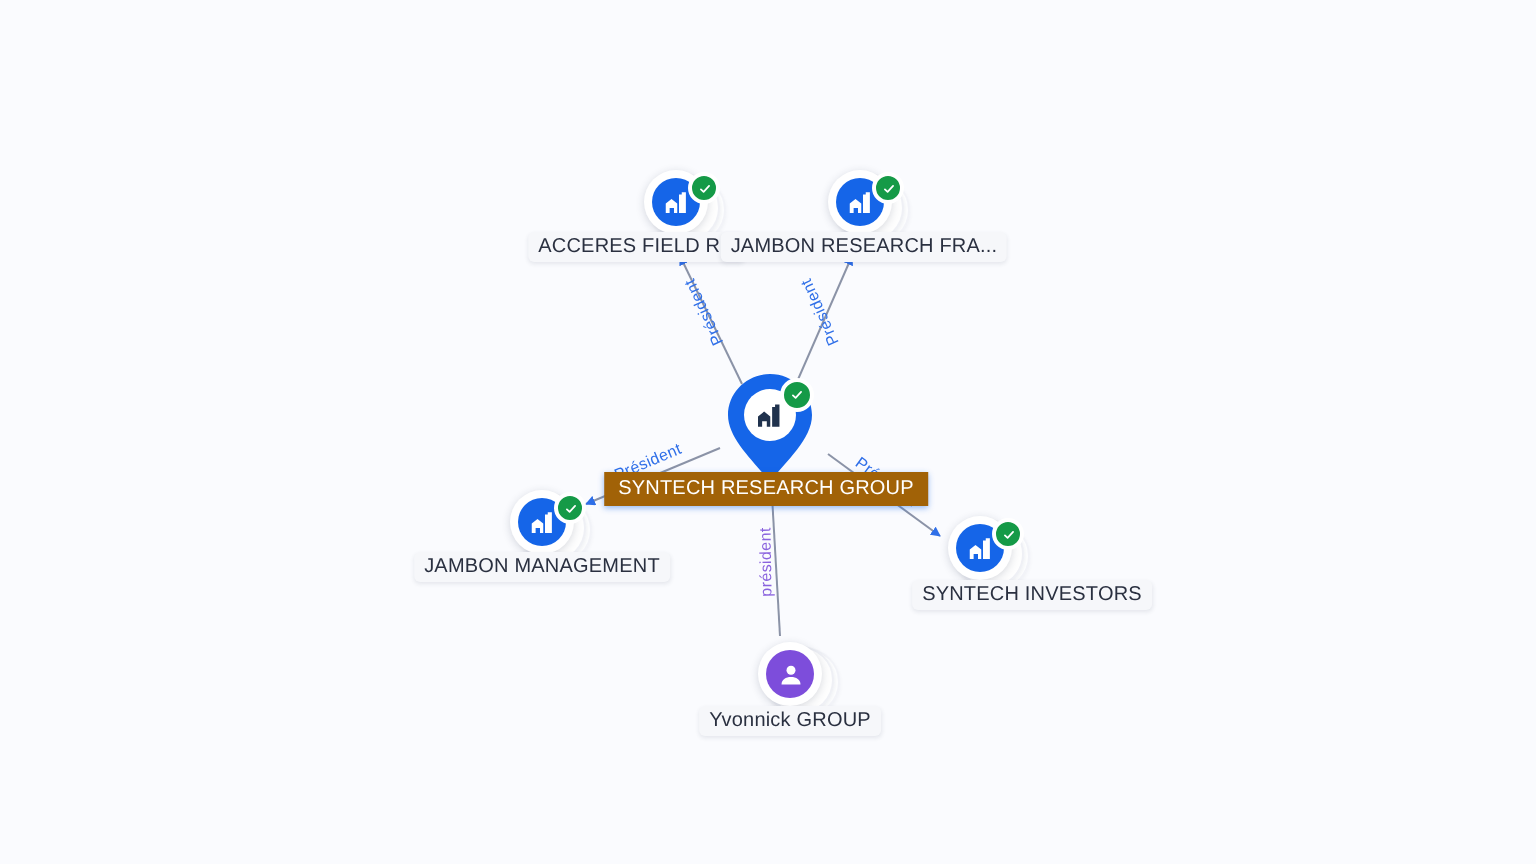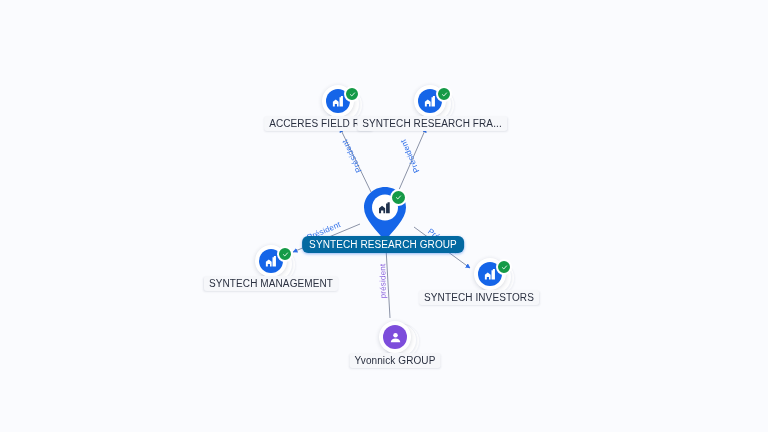--- a/index.html
+++ b/index.html
@@ -92,24 +92,24 @@
     white-space: nowrap;
     font-size: 10px;
     letter-spacing: 0.1px;
     color: #2a3040;
     background: #f6f7fa;
     border-radius: 3px;
     padding: 2px 5px;
     box-shadow: 0 1px 2px rgba(40,50,80,0.10);
   }
   .node-label.selected {
-    background: #0369a1;
+    background: #a16207;
     color: #ffffff;
     font-size: 10px;
-    border-radius: 6px;
+    border-radius: 0;
     padding: 3px 7px;
     box-shadow: 0 1px 3px rgba(21,101,232,0.45);
   }
 
   
   .edge-label {
     position: absolute;
     transform-origin: 50% 50%;
     white-space: nowrap;
     font-size: 8px;
@@ -252,19 +252,19 @@
                 <path d="M4.4 19.6 c0-4 3.4-6.1 7.6-6.1 s7.6 2.1 7.6 6.1 z" fill="#ffffff"></path>
               </svg>
             </div>
           </div>
         </div>
       </div>
     </div>
 
   <div id="node-label-layer">
       <div class="node-label" style="left: 318px; top: 116px;">ACCERES FIELD RE</div>
-      <div class="node-label" style="left: 432px; top: 116px;">SYNTECH RESEARCH FRA...</div>
+      <div class="node-label" style="left: 432px; top: 116px;">JAMBON RESEARCH FRA...</div>
       <div class="node-label selected" style="left: 383px; top: 236px;">SYNTECH RESEARCH GROUP</div>
-      <div class="node-label" style="left: 271px; top: 276px;">SYNTECH MANAGEMENT</div>
-      <div class="node-label" style="left: 479px; top: 290px; text-align: center;">SYNTECH INVESTORS</div>
+      <div class="node-label" style="left: 271px; top: 276px;">JAMBON MANAGEMENT</div>
+      <div class="node-label" style="left: 516px; top: 290px; text-align: center;">SYNTECH INVESTORS</div>
       <div class="node-label" style="left: 395px; top: 353px;">Yvonnick GROUP</div>
     </div>
 </div>
 
 </body></html>

